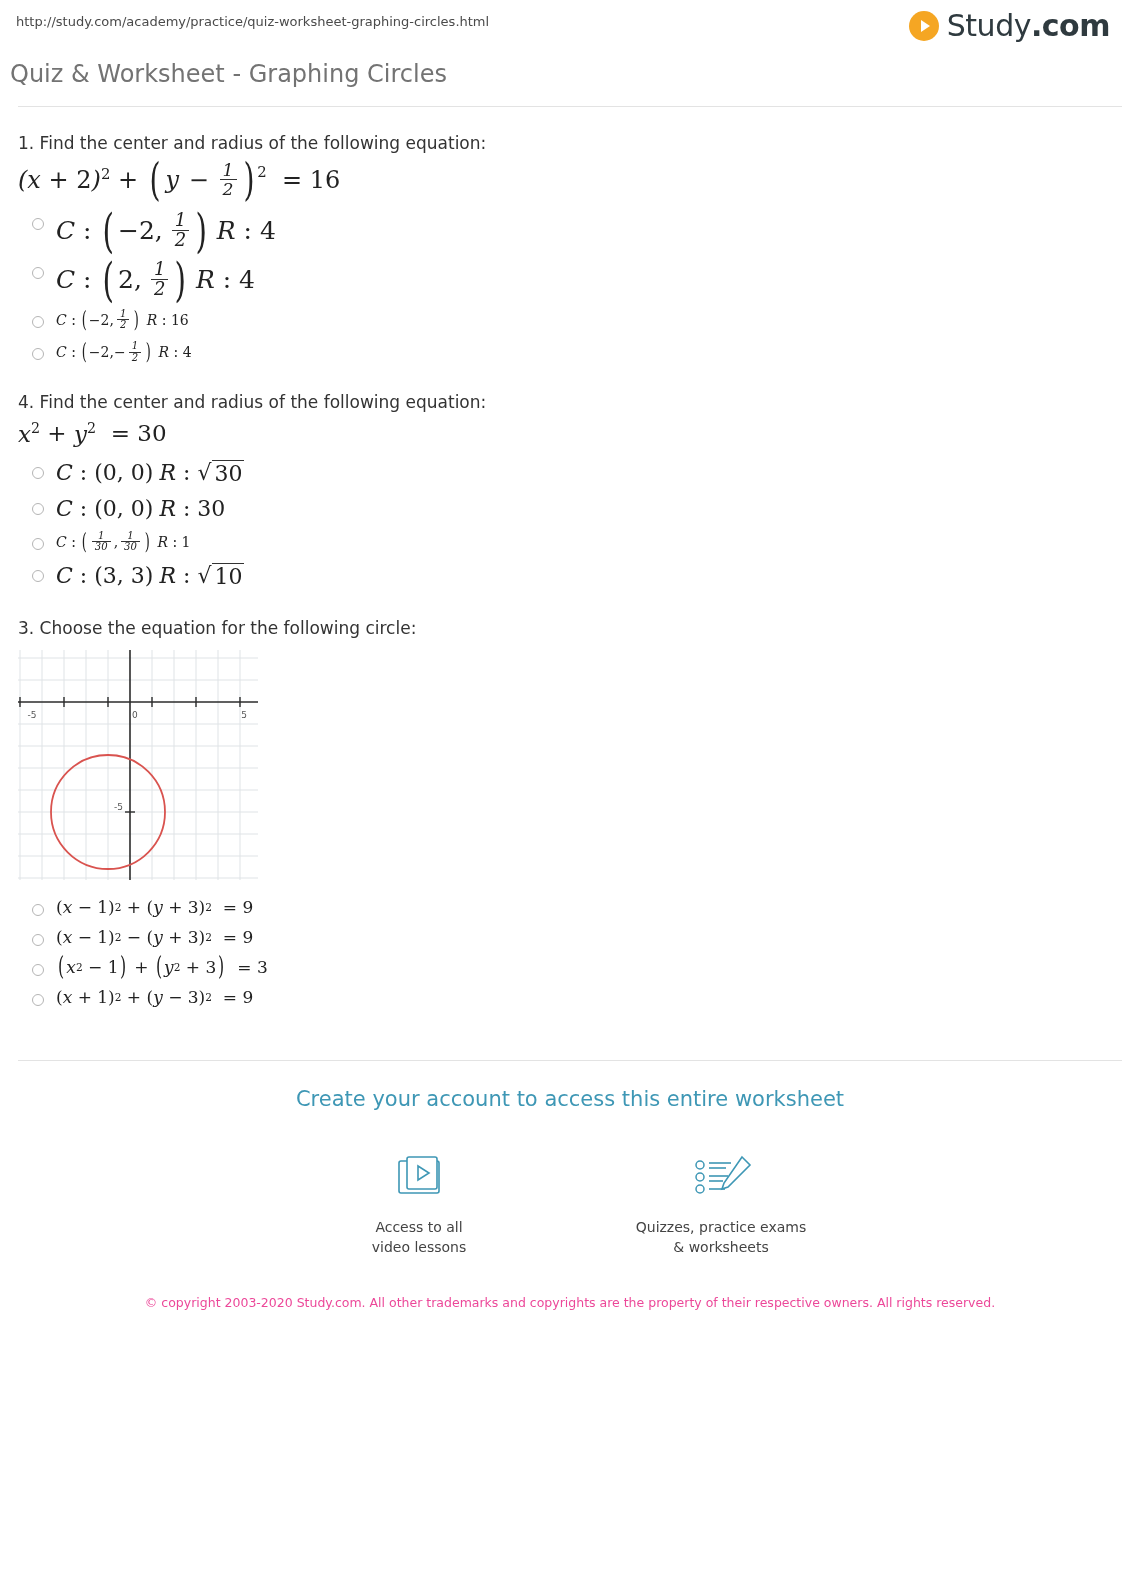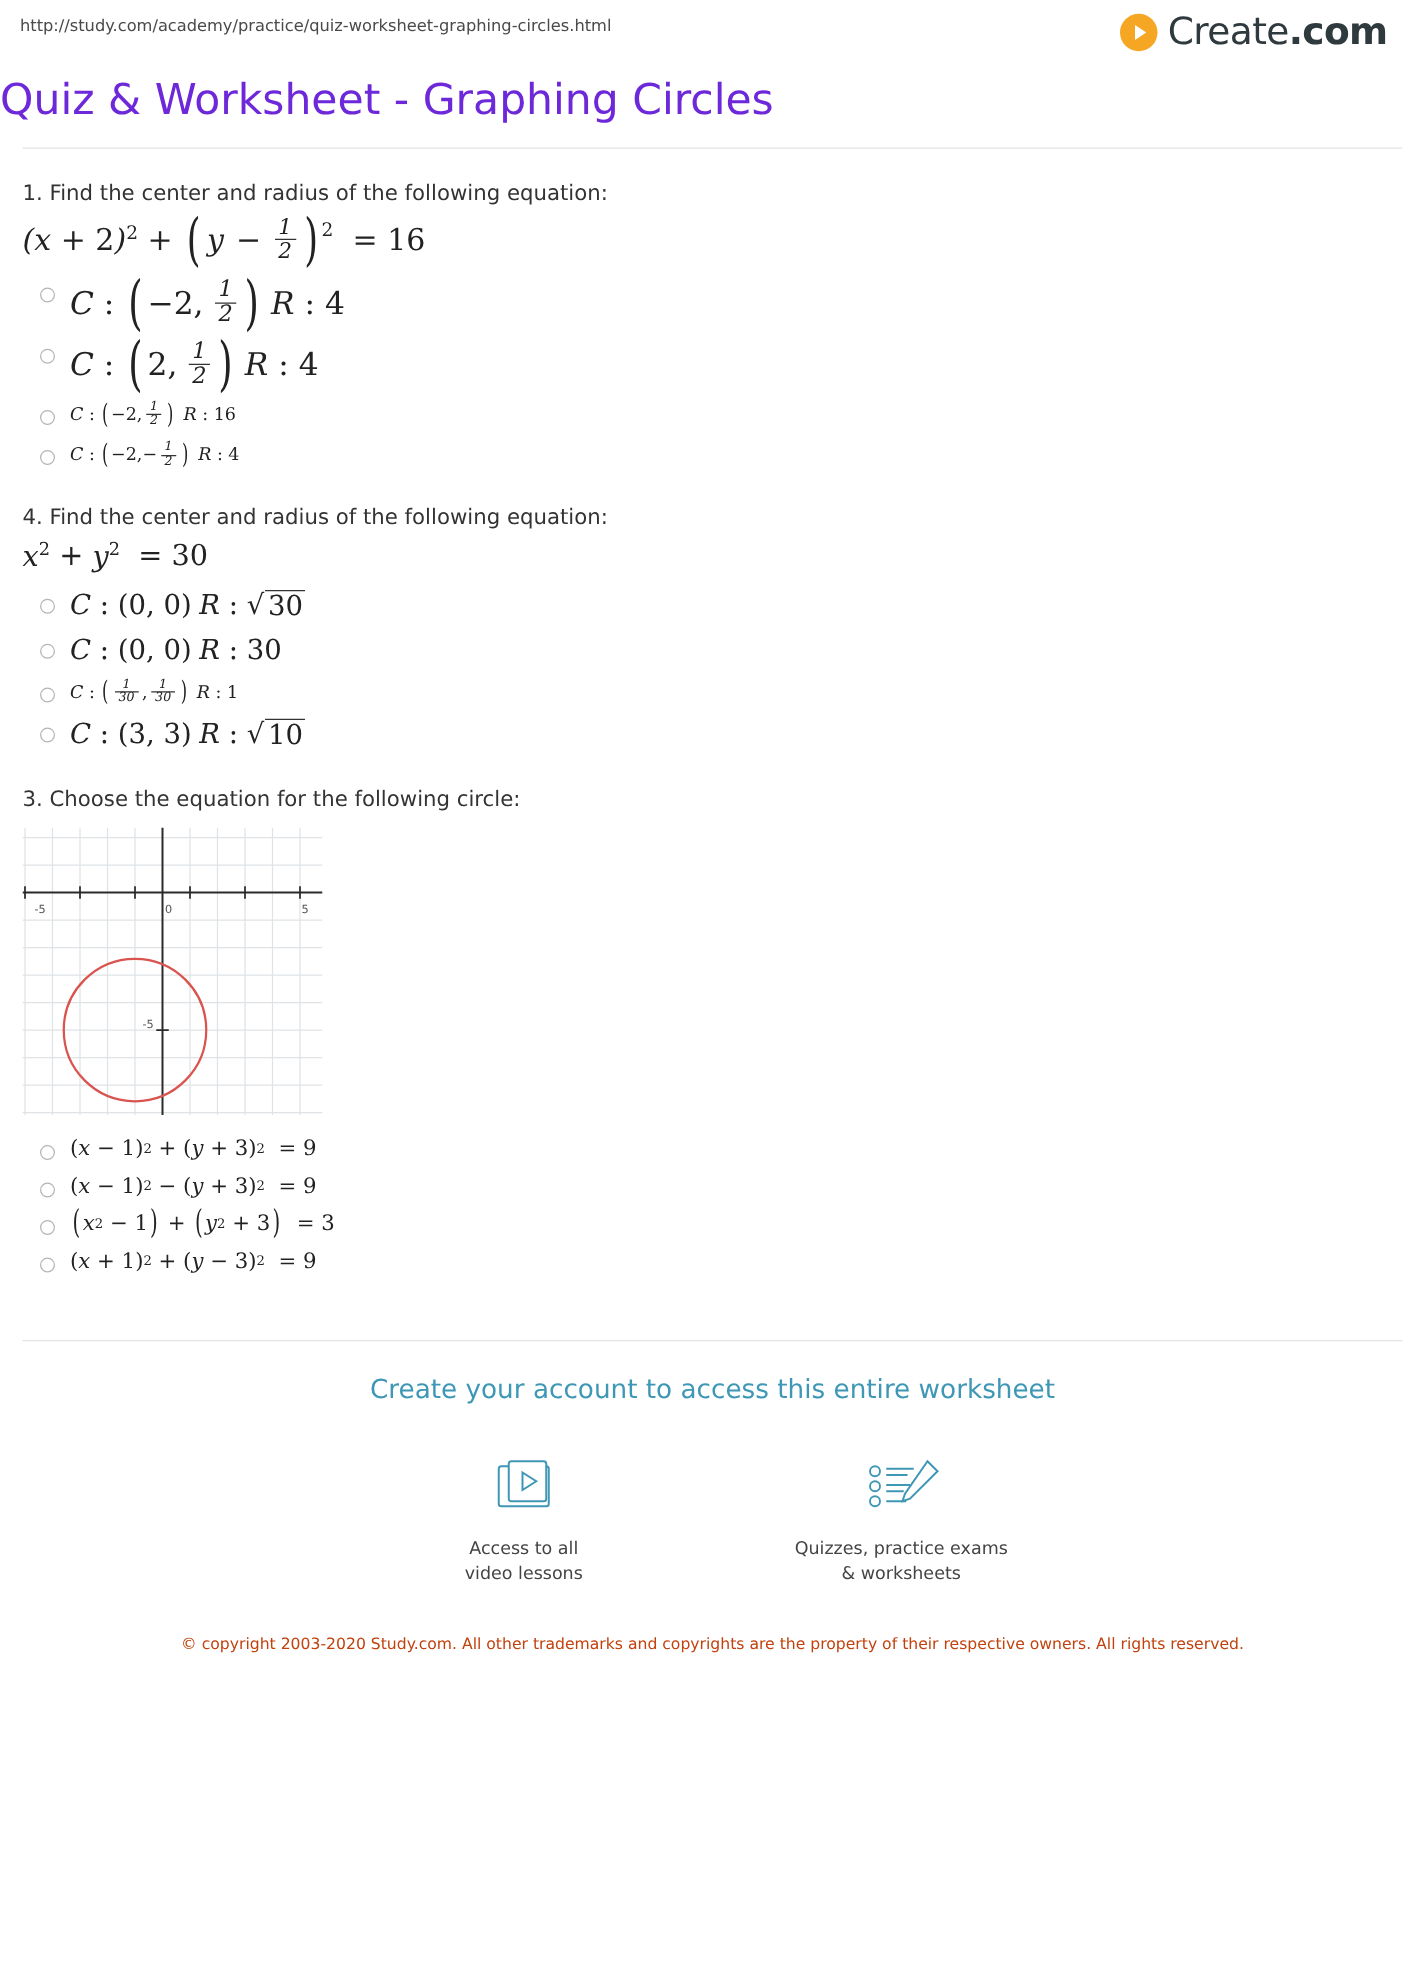--- a/index.html
+++ b/index.html
@@ -60,24 +60,24 @@
     margin-left: 3px;
   }
   .logo-text {
     font-size: 30px;
     color: #2f3a3f;
     letter-spacing: -0.5px;
   }
   .logo-text b { font-weight: bold; }
 
   h1.title {
-    font-size: 34px;
+    font-size: 24px;
     font-weight: normal;
-    color: #6d28d9;
-    margin: 10px 0 0 0;
+    color: #737373;
+    margin: 10px 0 0 10px;
     padding-bottom: 18px;
   }
   .divider {
     border-top: 1px solid #e3e3e3;
     margin: 0 18px;
   }
 
   
   .content { padding: 0 18px; }
   .question {
@@ -201,35 +201,35 @@
   }
   .feature-label {
     margin-top: 12px;
     font-size: 14px;
     color: #444;
     line-height: 1.45;
   }
   .copyright {
     margin-top: 36px;
     font-size: 12.5px;
-    color: #c2410c;
+    color: #ec4899;
     line-height: 1.5;
     padding: 0 110px;
   }
 </style>
 </head>
 <body>
 
 <div class="page">
 
   <div class="topbar">
     <div class="url">http://study.com/academy/practice/quiz-worksheet-graphing-circles.html</div>
     <div class="logo">
       <div class="logo-mark"></div>
-      <div class="logo-text"><span>Create</span><b>.com</b></div>
+      <div class="logo-text"><span>Study</span><b>.com</b></div>
     </div>
   </div>
 
   <h1 class="title">Quiz &amp; Worksheet - Graphing Circles</h1>
   <div class="divider"></div>
 
   <div class="content">
 
     <div class="question">
       <div class="q-text">1. Find the center and radius of the following equation:</div>

